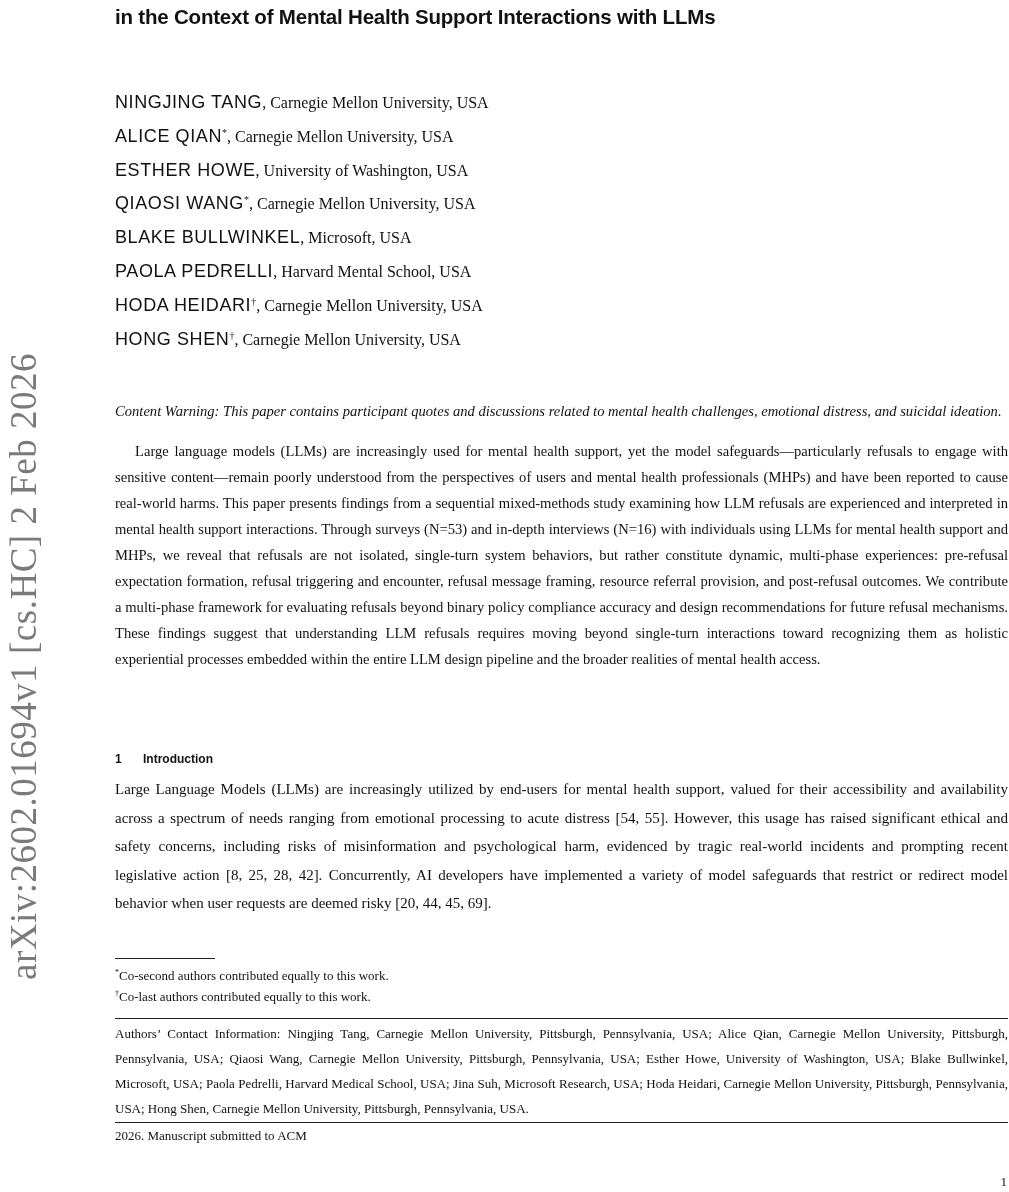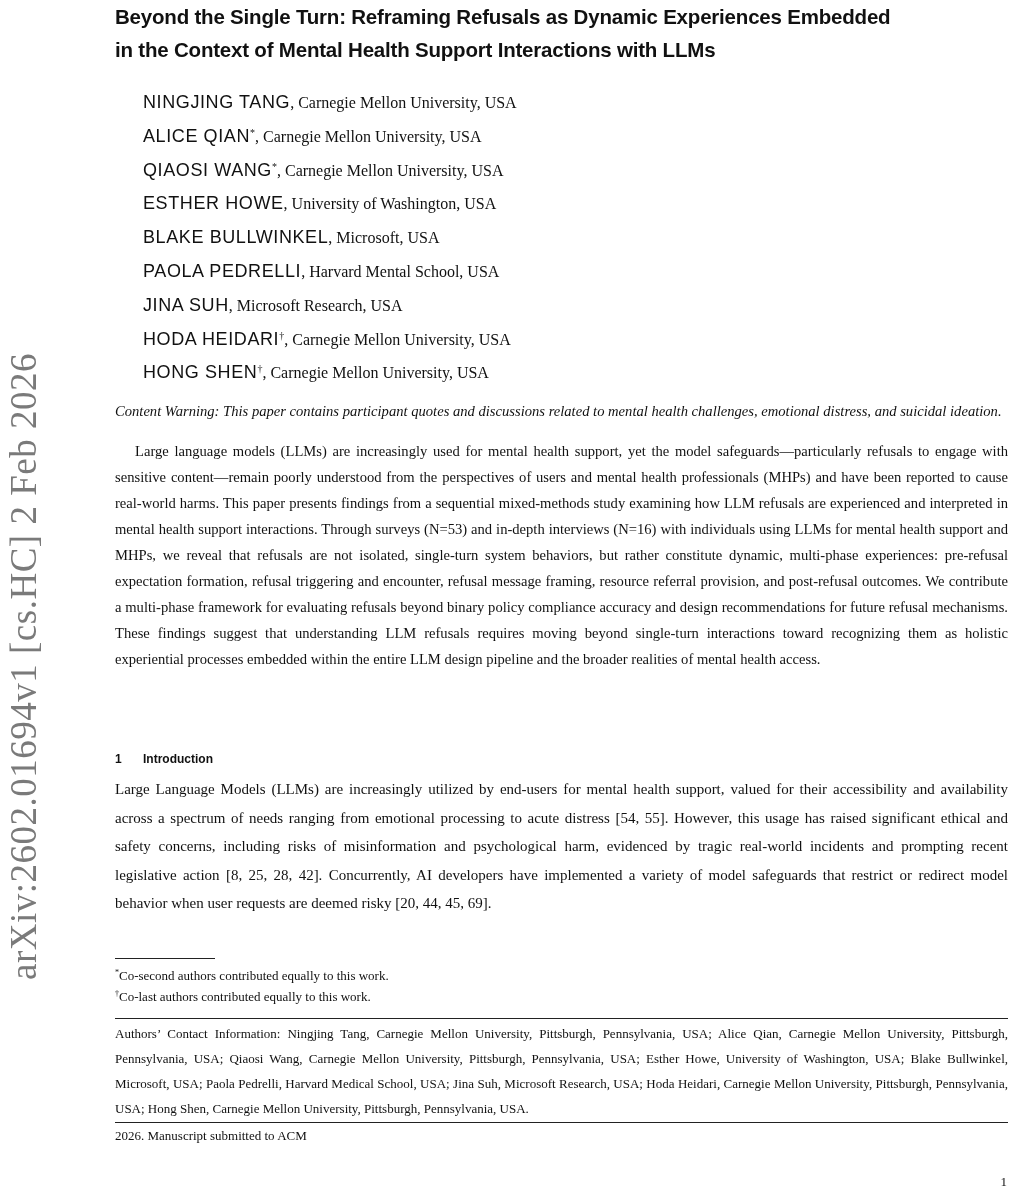--- a/index.html
+++ b/index.html
@@ -1,20 +1,20 @@
 <!DOCTYPE html>
 <html><head>
 <meta charset="utf-8">
 <style>
   html, body { margin: 0; padding: 0; background: #ffffff; }
   body { width: 1009px; height: 1192px; position: relative; overflow: hidden; color: #111; font-family: "Liberation Serif", serif; }
   .abs { position: absolute; }
   .arxiv { position: absolute; left: 2px; top: 980px; transform-origin: 0 0; transform: rotate(-90deg); font-family: "Liberation Serif", serif; font-size: 37px; color: #7a7a7a; white-space: nowrap; letter-spacing: 0.5px; }
   .title { left: 115px; top: 0px; width: 894px; font-family: "Liberation Sans", sans-serif; font-weight: bold; font-size: 20.5px; line-height: 33px; letter-spacing: -0.2px; }
-  .authors { left: 115px; top: 86px; margin-left: 28px; }
+  .authors { left: 115px; top: 86px; }
   .author { height: 33.8px; line-height: 26px; white-space: nowrap; }
   .aname { font-family: "Liberation Sans", sans-serif; font-size: 18px; letter-spacing: 0.6px; }
   .aff { font-family: "Liberation Serif", serif; font-size: 16px; }
   .mark { font-size: 10px; vertical-align: super; font-family: "Liberation Serif", serif; }
   .textblock { left: 115px; width: 893px; font-size: 14.6px; line-height: 26px; text-align: justify; }
   .warning { top: 398px; font-style: italic; }
   .abstract { top: 438px; text-indent: 20px; }
   .section-head { left: 115px; top: 752px; font-family: "Liberation Sans", sans-serif; font-weight: bold; font-size: 12px; }
   .section-head .num { display: inline-block; width: 28px; }
   .intro { top: 775px; font-size: 15px; line-height: 28.6px; }
@@ -27,32 +27,30 @@
   .submitted { left: 115px; top: 1128px; font-size: 13px; }
   .running-footer { left: 115px; top: 1236px; font-size: 13px; margin-top: 47px; }
   .page-num { right: 2px; top: 1174px; font-size: 13px; }
 </style>
 </head>
 <body>
 
 <div class="arxiv">arXiv:2602.01694v1  [cs.HC]  2 Feb 2026</div>
 
 <div class="abs title">
-  <div>Beyond the Single Turn: Reframing Refusals as Dynamic Experiences Embedded</div>
   <div>in the Context of Mental Health Support Interactions with LLMs</div>
 </div>
 
 <div class="abs authors">
   <div class="author"><span class="aname">NINGJING TANG</span><span class="mark"></span><span class="aff">, Carnegie Mellon University, USA</span></div>
   <div class="author"><span class="aname">ALICE QIAN</span><span class="mark">*</span><span class="aff">, Carnegie Mellon University, USA</span></div>
+  <div class="author"><span class="aname">ESTHER HOWE</span><span class="mark"></span><span class="aff">, University of Washington, USA</span></div>
   <div class="author"><span class="aname">QIAOSI WANG</span><span class="mark">*</span><span class="aff">, Carnegie Mellon University, USA</span></div>
-  <div class="author"><span class="aname">ESTHER HOWE</span><span class="mark"></span><span class="aff">, University of Washington, USA</span></div>
   <div class="author"><span class="aname">BLAKE BULLWINKEL</span><span class="mark"></span><span class="aff">, Microsoft, USA</span></div>
   <div class="author"><span class="aname">PAOLA PEDRELLI</span><span class="mark"></span><span class="aff">, Harvard Mental School, USA</span></div>
-  <div class="author"><span class="aname">JINA SUH</span><span class="mark"></span><span class="aff">, Microsoft Research, USA</span></div>
   <div class="author"><span class="aname">HODA HEIDARI</span><span class="mark">†</span><span class="aff">, Carnegie Mellon University, USA</span></div>
   <div class="author"><span class="aname">HONG SHEN</span><span class="mark">†</span><span class="aff">, Carnegie Mellon University, USA</span></div>
 </div>
 
 <div class="abs textblock warning">Content Warning: This paper contains participant quotes and discussions related to mental health challenges, emotional distress, and suicidal ideation.</div>
 
 <div class="abs textblock abstract">Large language models (LLMs) are increasingly used for mental health support, yet the model safeguards—particularly refusals to engage with sensitive content—remain poorly understood from the perspectives of users and mental health professionals (MHPs) and have been reported to cause real-world harms. This paper presents findings from a sequential mixed-methods study examining how LLM refusals are experienced and interpreted in mental health support interactions. Through surveys (N=53) and in-depth interviews (N=16) with individuals using LLMs for mental health support and MHPs, we reveal that refusals are not isolated, single-turn system behaviors, but rather constitute dynamic, multi-phase experiences: pre-refusal expectation formation, refusal triggering and encounter, refusal message framing, resource referral provision, and post-refusal outcomes. We contribute a multi-phase framework for evaluating refusals beyond binary policy compliance accuracy and design recommendations for future refusal mechanisms. These findings suggest that understanding LLM refusals requires moving beyond single-turn interactions toward recognizing them as holistic experiential processes embedded within the entire LLM design pipeline and the broader realities of mental health access.</div>
 
 <div class="abs section-head">
   <span class="num">1</span><span>Introduction</span>

